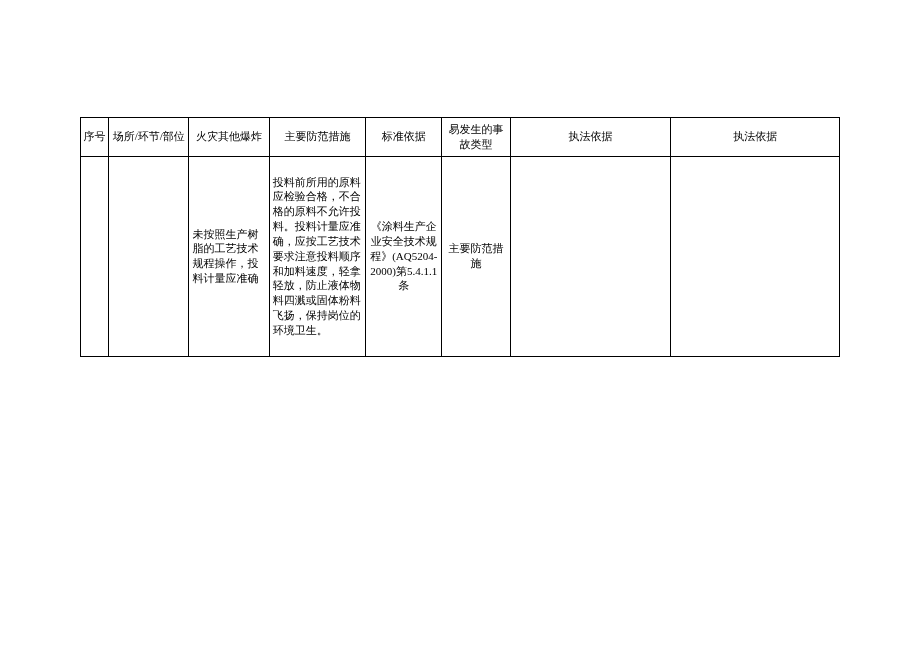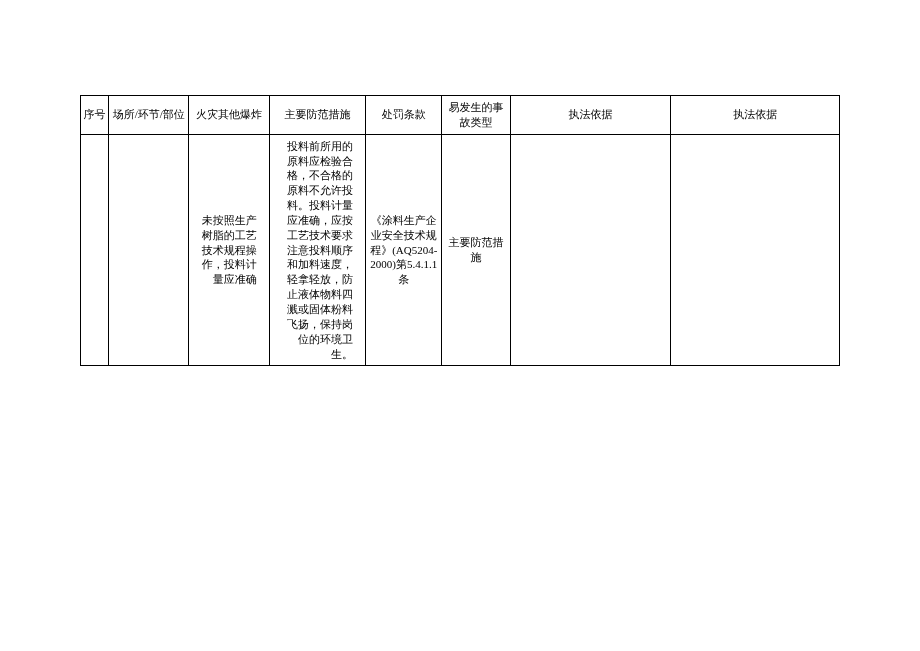--- a/index.html
+++ b/index.html
@@ -12,40 +12,41 @@
       font-family: "SimSun", "宋体", serif;
       font-size: 11px;
       color: #000;
       padding: 95px 80px 0 80px;
       width: 920px;
     }
     table {
       border-collapse: collapse;
       width: 100%;
       table-layout: fixed;
+      margin-top: 22px;
     }
     th, td {
       border: 1px solid #000;
       vertical-align: middle;
       text-align: center;
       padding: 4px 2px;
       line-height: 1.35;
       word-wrap: break-word;
       word-break: break-all;
     }
     th {
       font-weight: normal;
       height: 32px;
     }
     td.data-row {
       height: 200px;
     }
     .left-align {
-      text-align: right;
-      padding: 4px 12px;
+      text-align: left;
+      padding: 4px 3px;
     }
     .col-seq { width: 28px; }
     .col-place { width: 80px; }
     .col-inspect { width: 80px; }
     .col-prevent { width: 96px; }
     .col-standard { width: 76px; }
     .col-accident { width: 68px; }
     .col-law { width: 160px; }
     .col-penalty { width: 168px; }
   </style>
@@ -62,21 +63,21 @@
     <col class="col-accident">
     <col class="col-law">
     <col class="col-penalty">
   </colgroup>
   <thead>
     <tr>
       <th>序号</th>
       <th>场所/环节/部位</th>
       <th>火灾其他爆炸</th>
       <th>主要防范措施</th>
-      <th>处罚条款</th>
+      <th>标准依据</th>
       <th>易发生的事故类型</th>
       <th>执法依据</th>
       <th>执法依据</th>
     </tr>
   </thead>
   <tbody>
     <tr>
       <td class="data-row"></td>
       <td class="data-row"></td>
       <td class="data-row left-align">未按照生产树脂的工艺技术规程操作，投料计量应准确</td>

